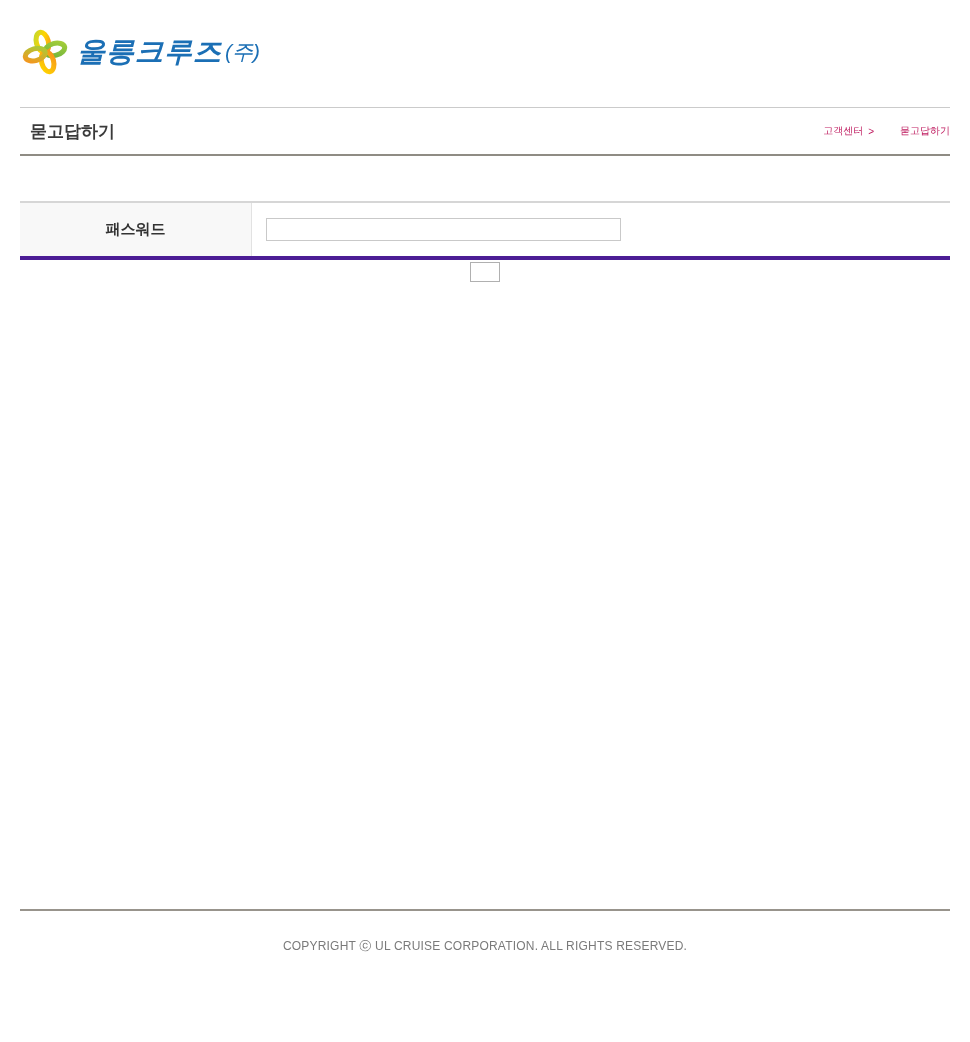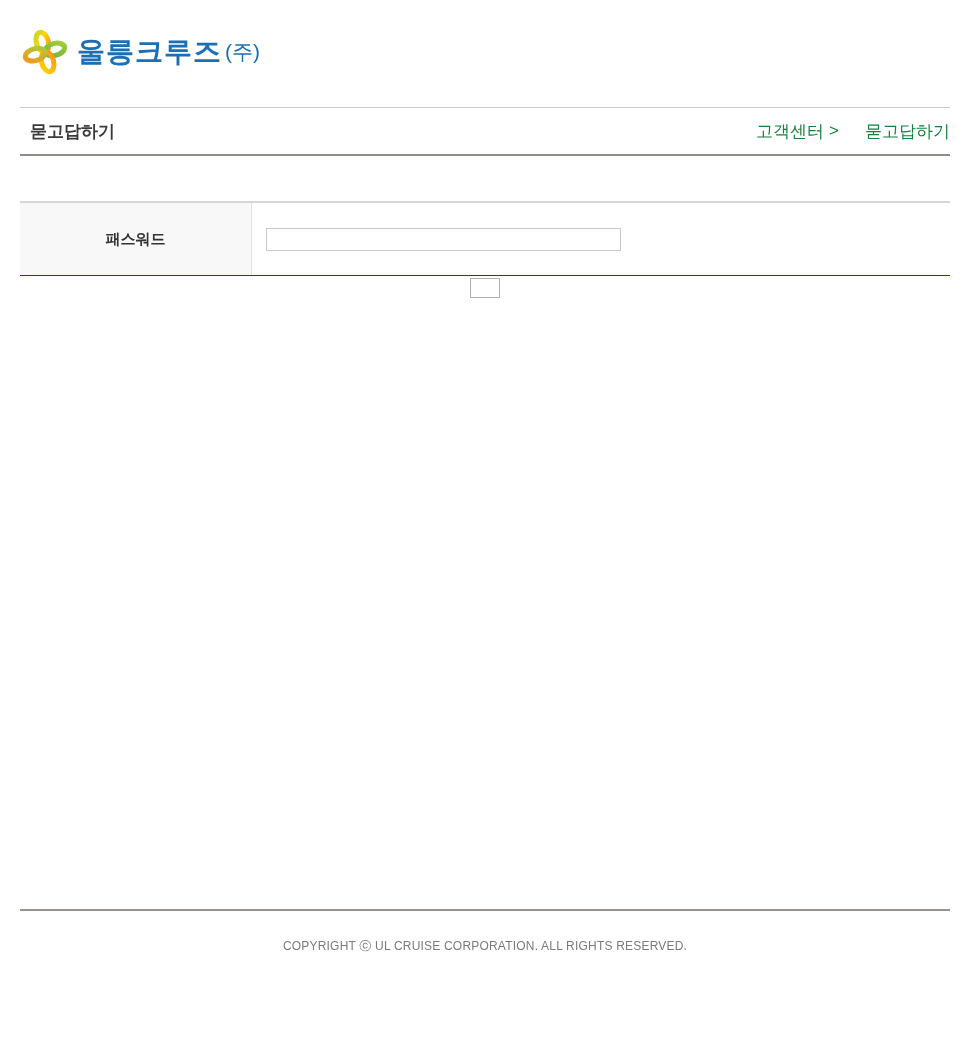--- a/index.html
+++ b/index.html
@@ -8,21 +8,21 @@
     width: 970px; height: 1042px;
     font-family: "Liberation Sans", sans-serif;
     position: relative;
     overflow: hidden;
     color: #3d3d3d;
   }
   .page { position: relative; width: 970px; height: 1042px; background: #fff; }
 
   
   .header { height: 107px; padding: 27px 0 0 22px; }
-  .logo { display: inline-flex; align-items: flex-start; text-decoration: none; cursor: pointer; }
+  .logo { display: inline-flex; align-items: flex-start; text-decoration: none; cursor: pointer; font-style: italic; }
   .logo-icon { display: block; }
   .logo-text {
     margin-left: 9px;
     font-size: 28px; font-weight: bold; color: #1b6fb5;
     letter-spacing: 1px; line-height: 50px;
   }
   .logo-suffix {
     margin-left: 3px;
     font-size: 21px; font-weight: normal; color: #1b6fb5;
     line-height: 50px;
@@ -31,34 +31,34 @@
   
   .title-bar {
     margin: 0 20px;
     border-top: 1px solid #cbcbcb;
     border-bottom: 2px solid #8f8c84;
     height: 49px;
     display: flex; align-items: center; justify-content: space-between;
     padding-left: 10px;
   }
   .page-title { font-size: 17px; font-weight: bold; color: #3a3a3a; }
-  .breadcrumb { display: flex; align-items: center; font-size: 17px; color: #15803d; }
+  .breadcrumb { display: flex; align-items: center; font-size: 10px; color: #be185d; }
   .breadcrumb .sep { margin-left: 5px; }
   .breadcrumb .current { margin-left: 26px; }
   .breadcrumb .parent { cursor: pointer; }
 
   .spacer1 { height: 45px; }
 
   
   .form-table {
     margin: 0 20px;
     border-top: 2px solid #d6d6d6;
-    border-bottom: 1px solid #4c1d95;
+    border-bottom: 4px solid #4c1d95;
     display: flex;
-    height: 75px;
+    height: 59px;
   }
   .label-cell {
     width: 232px;
     background: #f8f8f8;
     border-right: 1px solid #e2e2e2;
     display: flex; align-items: center; justify-content: center;
     font-size: 15px; font-weight: bold; color: #333333;
   }
   .input-cell { flex: 1; display: flex; align-items: center; padding-left: 14px; background: #fff; }
   .password-input {

